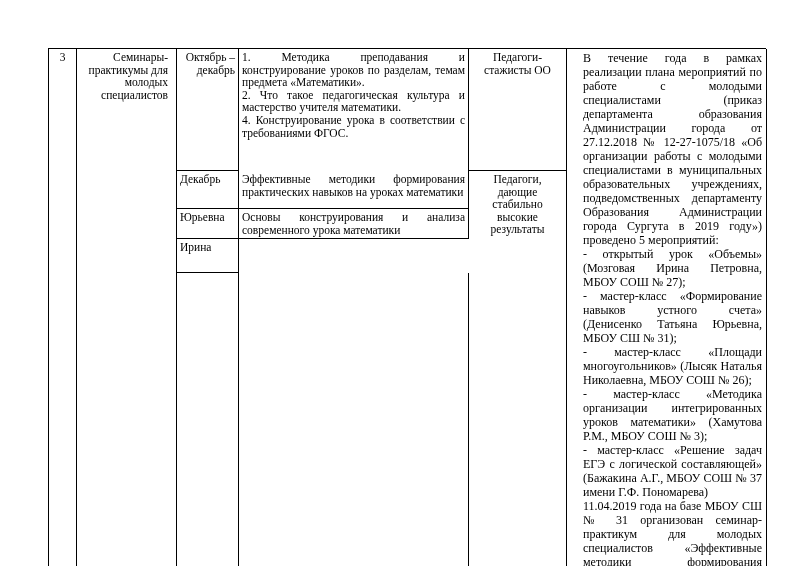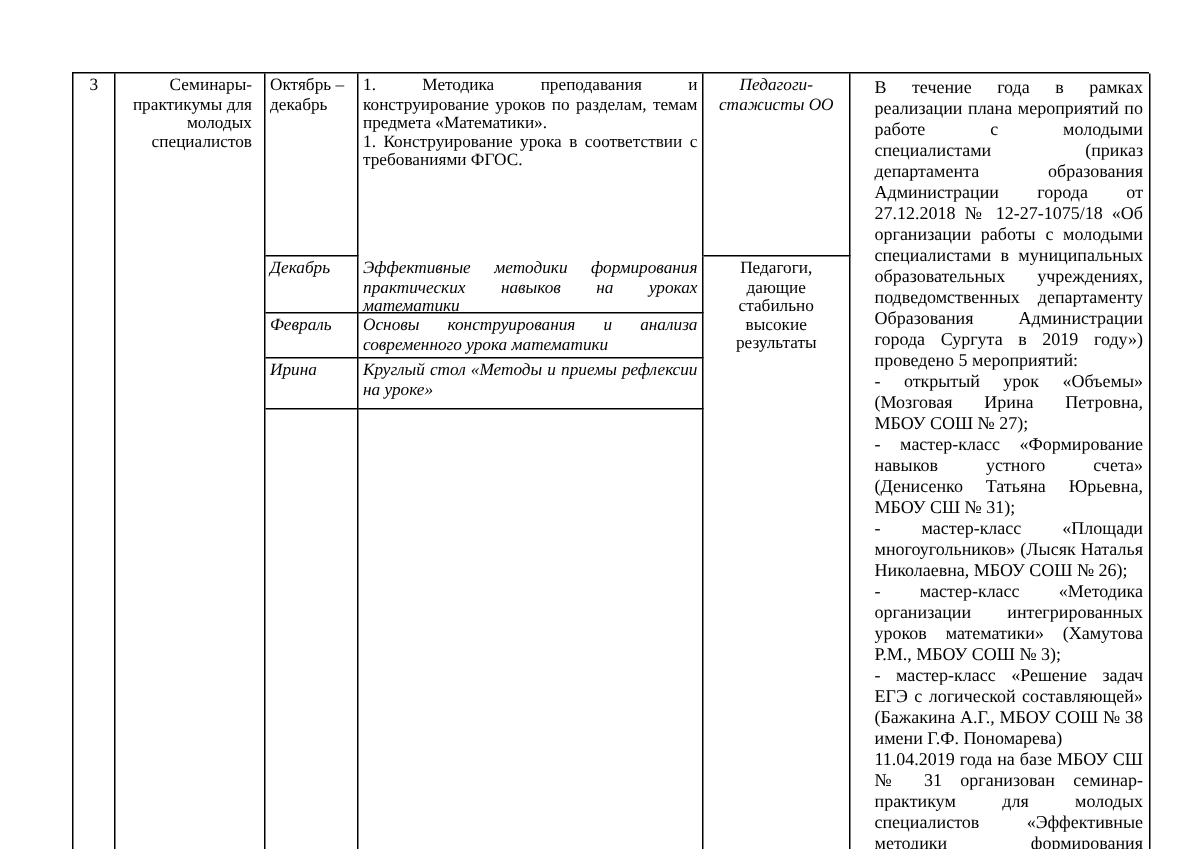--- a/index.html
+++ b/index.html
@@ -30,25 +30,25 @@
     box-sizing: border-box;
     font-size: 11.5px;
     line-height: 12.6px;
   }
   .cell {
     border-right: 1px solid #000;
     box-sizing: border-box;
     padding: 2px 3px;
     overflow: hidden;
   }
-  .bb { border-bottom: 1px solid #000; font-style: italic; }
+  .bb { border-bottom: 1px solid #000; }
   .cell p { margin: 0; }
   .c1   { grid-column: 1; grid-row: 1 / 6; text-align: center; }
   .c2   { grid-column: 2; grid-row: 1 / 6; text-align: right; padding: 2px 8px; }
-  .c3r1 { grid-column: 3; grid-row: 1; }
+  .c3r1 { grid-column: 3; grid-row: 1; text-align: right; }
   .c4r1 { grid-column: 4; grid-row: 1; text-align: justify; }
   .c5r1 { grid-column: 5; grid-row: 1; text-align: center; padding: 2px 6px; }
   .c3r2 { grid-column: 3; grid-row: 2; }
   .c4r2 { grid-column: 4; grid-row: 2; text-align: justify; }
   .c5r2 { grid-column: 5; grid-row: 2 / 6; text-align: center; padding: 2px 6px; }
   .c3r3 { grid-column: 3; grid-row: 3; }
   .c4r3 { grid-column: 4; grid-row: 3; text-align: justify; }
   .c3r4 { grid-column: 3; grid-row: 4; }
   .c4r4 { grid-column: 4; grid-row: 4; text-align: justify; }
   .c3r5 { grid-column: 3; grid-row: 5; }
@@ -69,21 +69,22 @@
     <div class="cell c2">
       <span>Семинары-практикумы для молодых специалистов</span>
     </div>
 
     <div class="cell c3r1">
       <span>Октябрь – декабрь</span>
     </div>
 
     <div class="cell c4r1">
       <p>1. Методика преподавания и конструирование уроков по разделам, темам предмета «Математики».</p>
-      <p>1. Конструирование урока в соответствии с требованиями ФГОС.</p>
+      <p>2. Что такое педагогическая культура и мастерство учителя математики.</p>
+      <p>4. Конструирование урока в соответствии с требованиями ФГОС.</p>
     </div>
 
     <div class="cell c5r1 bb">
       <span>Педагоги-стажисты ОО</span>
     </div>
 
     <div class="cell c3r1 bb" style="grid-column:3; border-right:none; border-left:none; padding:0;"></div>
 
     <div class="cell c3r2 bb">
       <span>Декабрь</span>
@@ -91,43 +92,40 @@
 
     <div class="cell c5r2">
       <span>Педагоги, дающие стабильно высокие результаты</span>
     </div>
 
     <div class="cell c4r2 bb">
       <p>Эффективные методики формирования практических навыков на уроках математики</p>
     </div>
 
     <div class="cell c3r3 bb">
-      <span>Февраль</span>
+      <span>Юрьевна</span>
     </div>
 
     <div class="cell c4r3 bb">
       <p>Основы конструирования и анализа современного урока математики</p>
     </div>
 
     <div class="cell c3r4 bb">
       <span>Ирина</span>
     </div>
 
-    <div class="cell c4r4 bb">
-      <p>Круглый стол «Методы и приемы рефлексии на уроке»</p>
-    </div>
 
     <div class="cell c3r5"></div>
     <div class="cell c4r5"></div>
 
     <div class="cell c6">
       <p>В течение года в рамках реализации плана мероприятий по работе с молодыми специалистами (приказ департамента образования Администрации города от 27.12.2018 № 12-27-1075/18 «Об организации работы с молодыми специалистами в муниципальных образовательных учреждениях, подведомственных департаменту Образования Администрации города Сургута в 2019 году») проведено 5 мероприятий:</p>
       <p>- открытый урок «Объемы» (Мозговая Ирина Петровна, МБОУ СОШ № 27);</p>
       <p>- мастер-класс «Формирование навыков устного счета» (Денисенко Татьяна Юрьевна, МБОУ СШ № 31);</p>
       <p>- мастер-класс «Площади многоугольников» (Лысяк Наталья Николаевна, МБОУ СОШ № 26);</p>
       <p>- мастер-класс «Методика организации интегрированных уроков математики» (Хамутова Р.М., МБОУ СОШ № 3);</p>
-      <p>- мастер-класс «Решение задач ЕГЭ с логической составляющей» (Бажакина А.Г., МБОУ СОШ № 38 имени Г.Ф. Пономарева)</p>
+      <p>- мастер-класс «Решение задач ЕГЭ с логической составляющей» (Бажакина А.Г., МБОУ СОШ № 37 имени Г.Ф. Пономарева)</p>
       <p>11.04.2019 года на базе МБОУ СШ № 31 организован семинар-практикум для молодых специалистов «Эффективные методики формирования практических навыков на уроках математики».</p>
 
     </div>
 
   </div>
 </div>
 
 </body></html>

